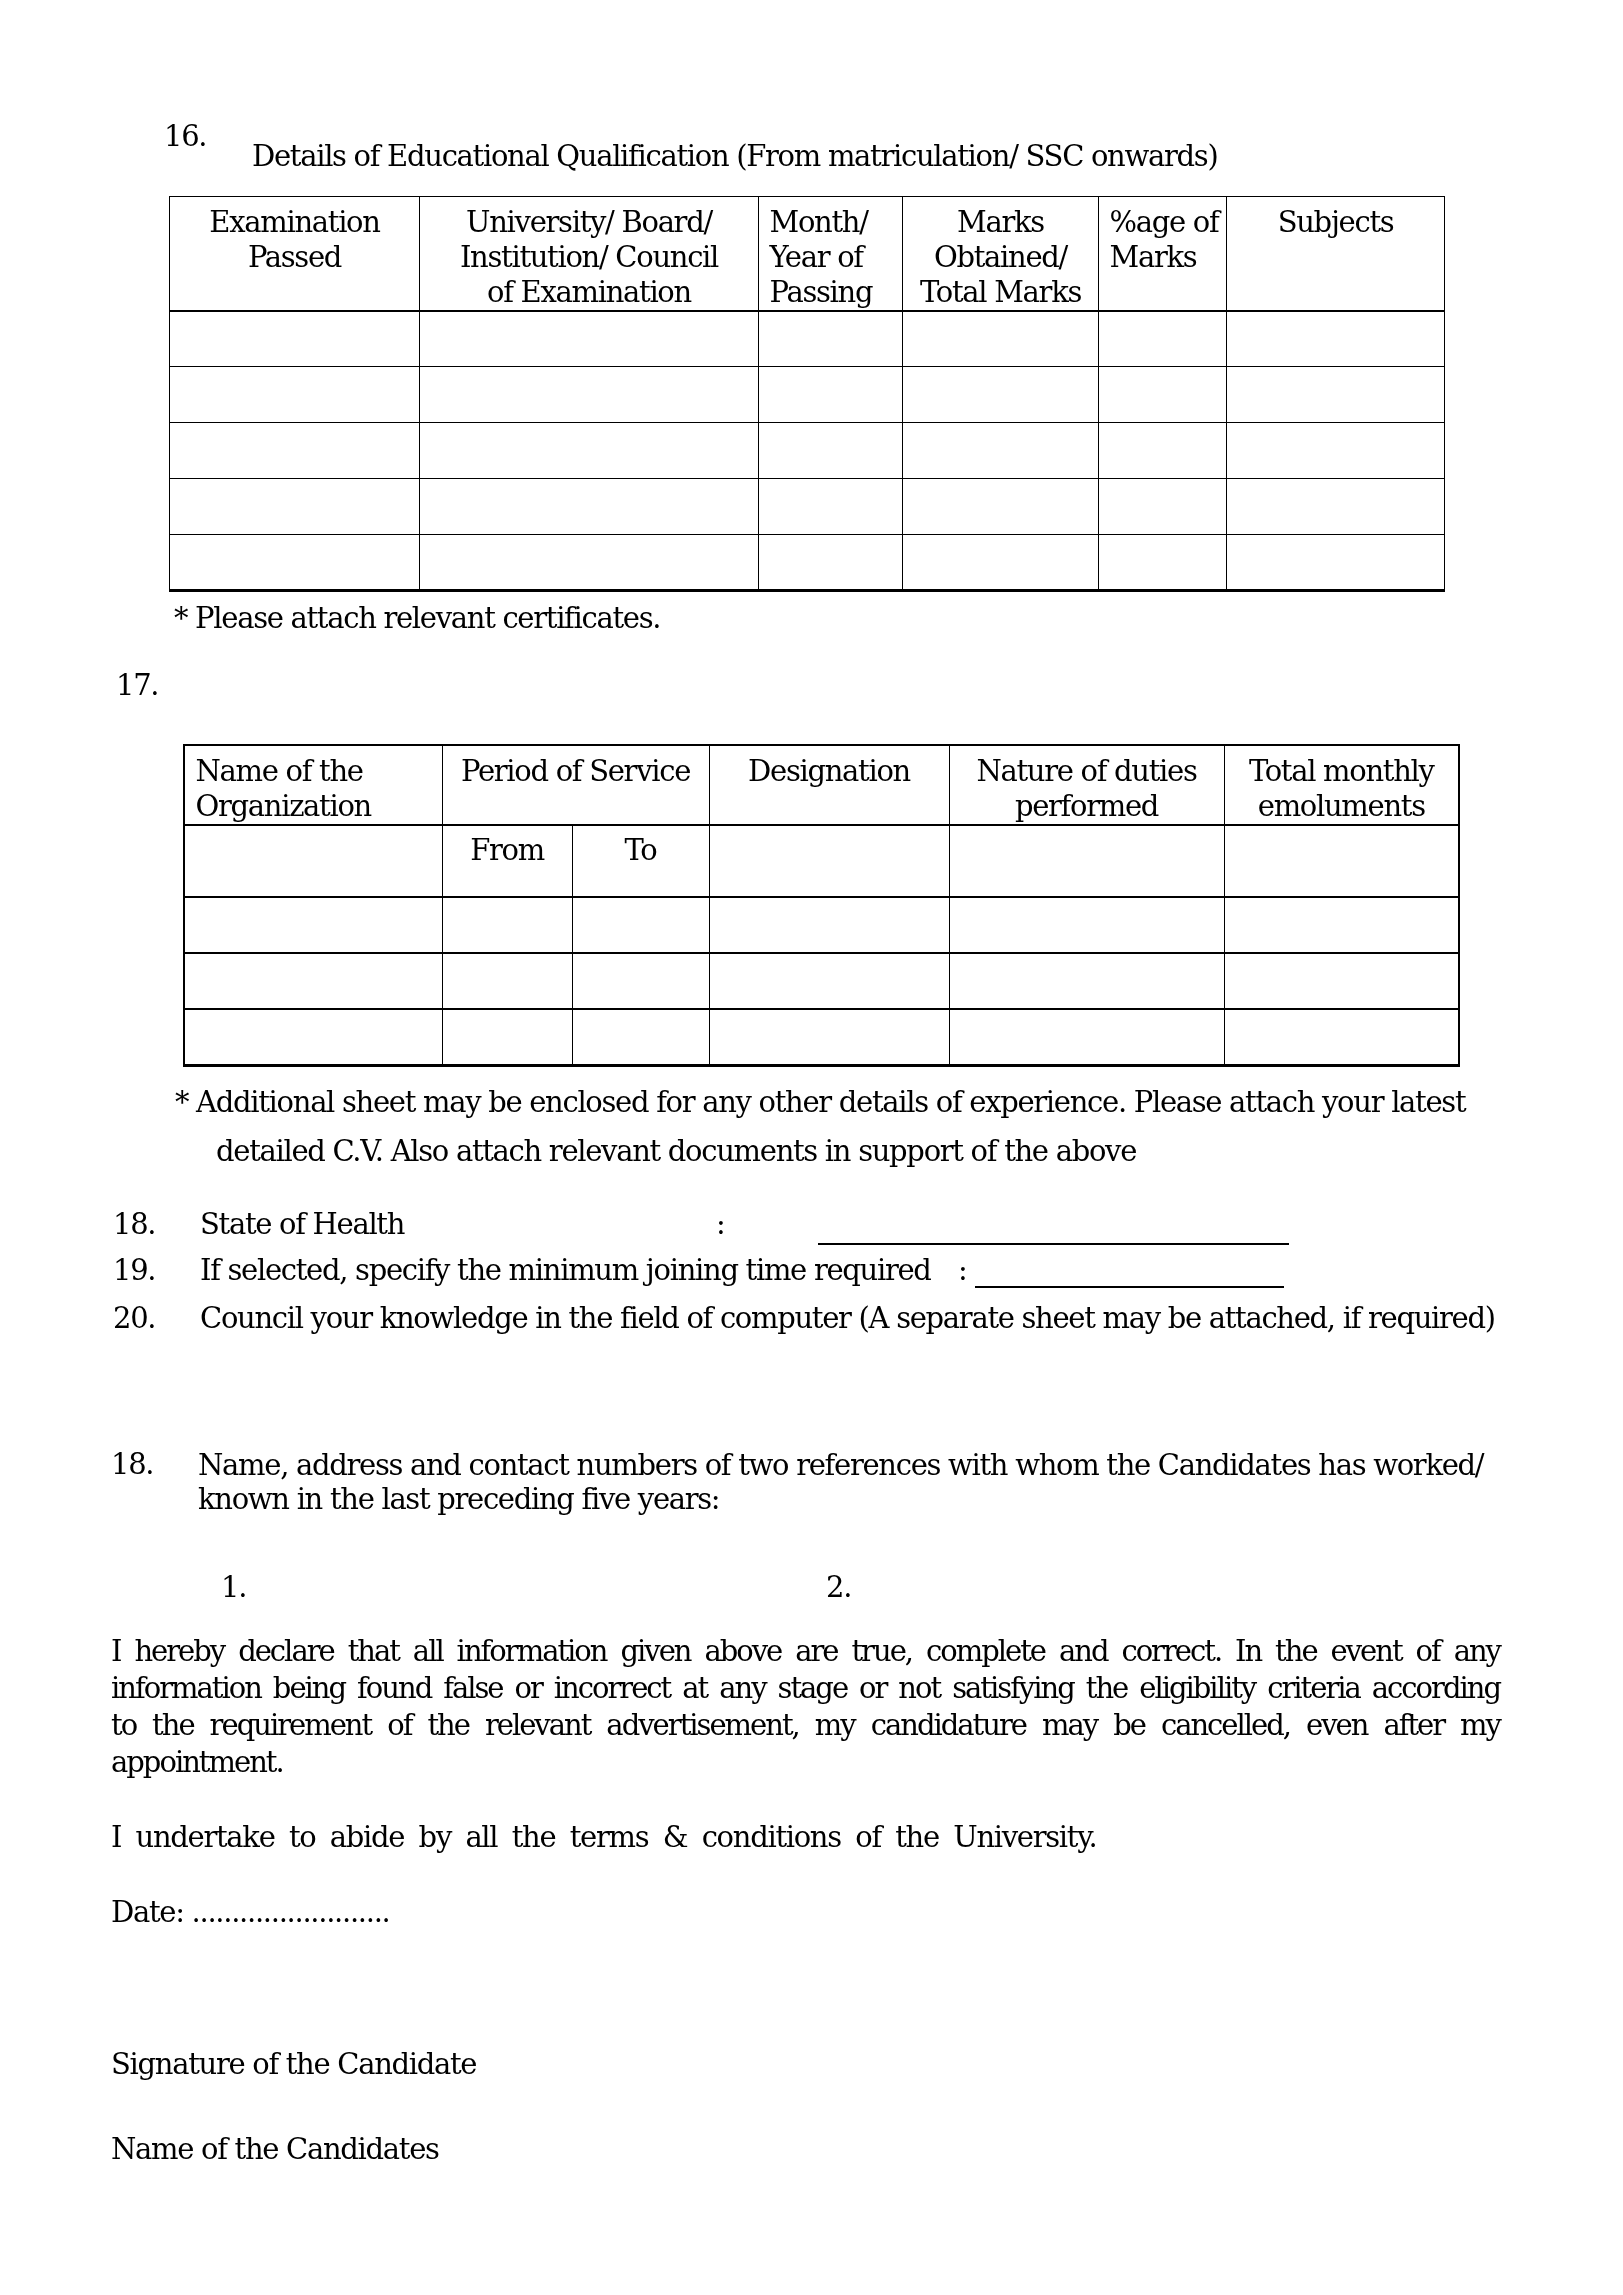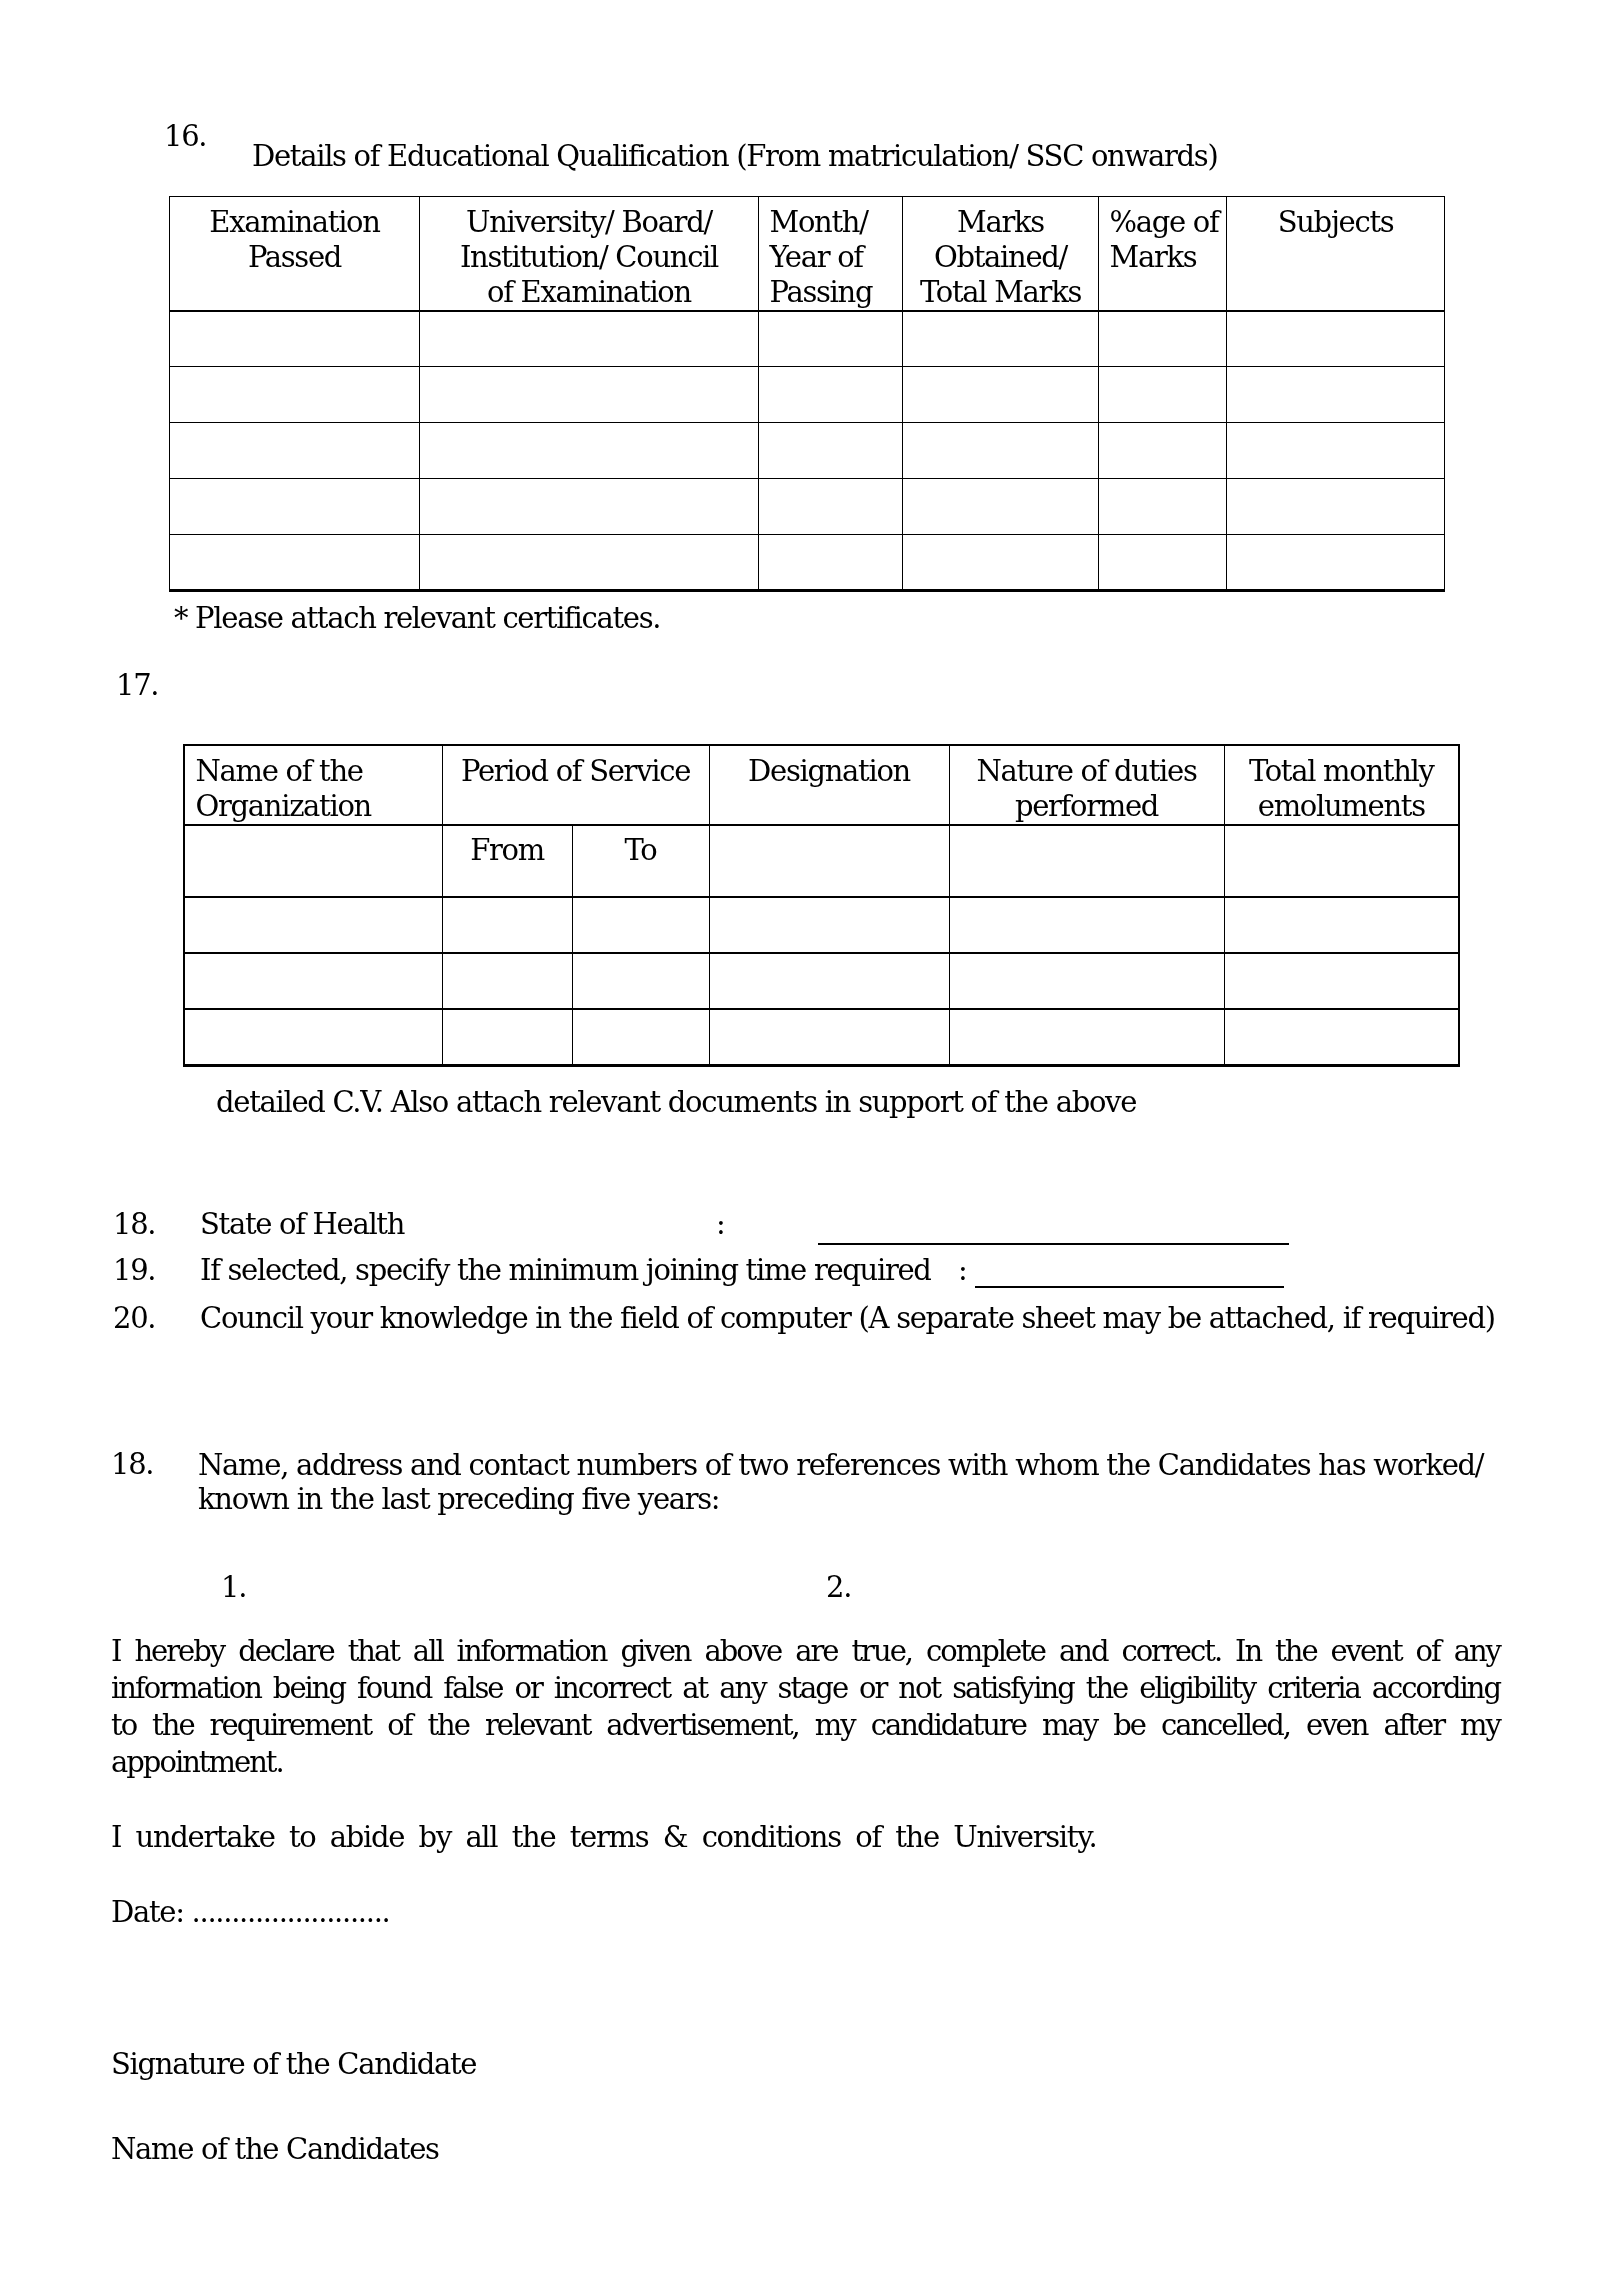--- a/index.html
+++ b/index.html
@@ -188,20 +188,21 @@
           <td></td>
           <td></td>
           <td></td>
           <td></td>
           <td></td>
         </tr>
     </tbody>
   </table>
 
   <div id="note2" class="note" style="left:175px; top:1078px;">
+    <div class="nline1">* Additional sheet may be enclosed for any other details of experience. Please attach your latest</div>
     <div class="nline2">detailed C.V. Also attach relevant documents in support of the above</div>
   </div>
 
   <div class="itm-num abs" style="left:113px; top:1208px;">18.</div>
   <div class="itm-text abs" style="left:200px; top:1208px;">State of Health</div>
   <div class="abs" style="left:716px; top:1208px;">:</div>
   <div class="fill-line" style="left:818px; top:1243px; width:471px;"></div>
 
   <div class="itm-num abs" style="left:113px; top:1254px;">19.</div>
   <div class="itm-text abs" style="left:200px; top:1254px;">If selected, specify the minimum joining time required</div>

